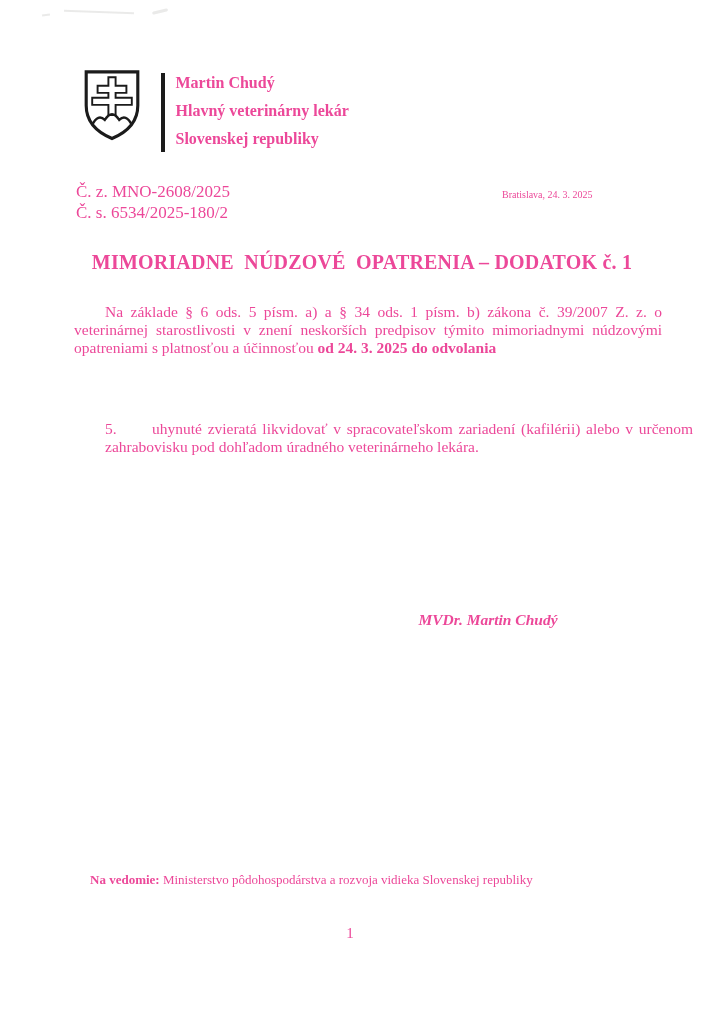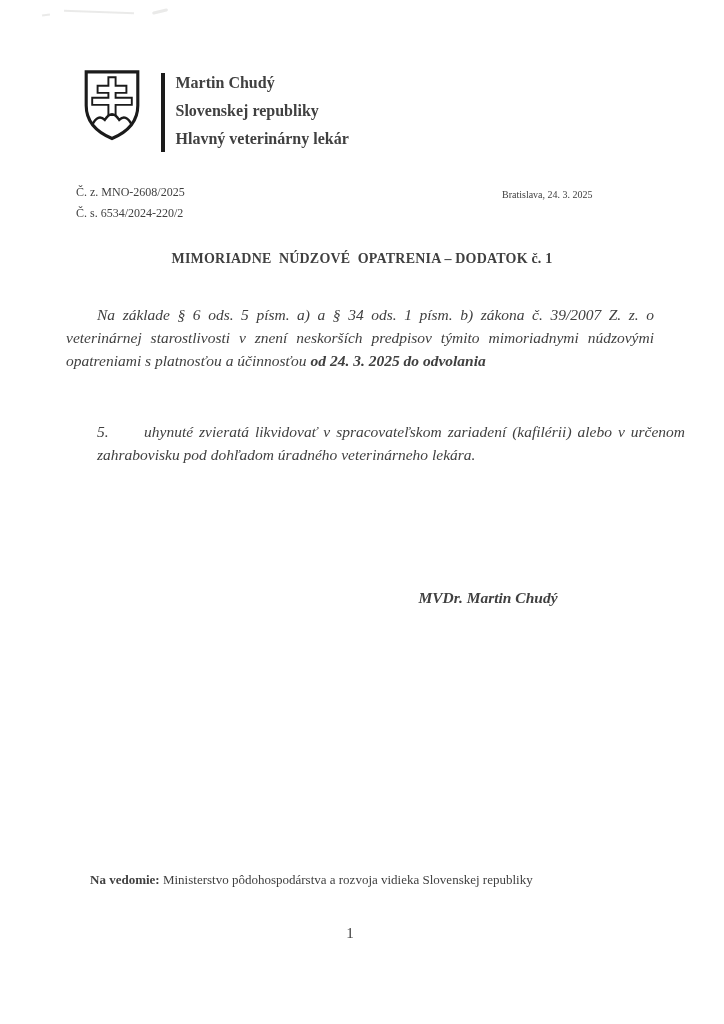--- a/index.html
+++ b/index.html
@@ -1,60 +1,60 @@
 <!DOCTYPE html>
 <html><head>
 <meta charset="utf-8">
 <style>
   html,body { margin:0; padding:0; background:#e8e8e8; }
   .page {
     position:relative;
     width:724px; height:1024px;
     margin:0 auto;
     background:#ffffff;
-    color:#404040;
+    color:#ec4899;
     font-family:"Liberation Serif","DejaVu Serif",serif;
     overflow:hidden;
   }
 
   
   .scan-marks { position:absolute; left:34px; top:8px; width:140px; height:16px; opacity:.5; }
   .scan-marks i { position:absolute; background:#d6d6d4; display:block; }
   .scan-marks i:nth-child(1){ left:8px;  top:6px; width:8px;  height:2px; transform:rotate(-8deg); }
   .scan-marks i:nth-child(2){ left:30px; top:3px; width:70px; height:1.5px; transform:rotate(2deg); }
   .scan-marks i:nth-child(3){ left:118px;top:2px; width:16px; height:2.5px; transform:rotate(-14deg); border-radius:2px; }
 
   
   .letterhead { position:absolute; left:82px; top:68px; display:flex; align-items:flex-start; }
   .coat svg { width:60px; height:75px; display:block; }
   .head-bar { width:3.5px; height:79px; background:#1b1b1b; margin:5px 0 0 19px; }
   .head-text { margin-left:11px; font-weight:bold; font-size:16px; line-height:28px; margin-top:1px; white-space:nowrap; }
 
   
-  .refblock { position:absolute; left:76px; top:182px; font-size:12px; line-height:20.5px; white-space:nowrap; }
+  .refblock { position:absolute; left:76px; top:182px; font-size:17px; line-height:20.5px; white-space:nowrap; }
   .place-date { position:absolute; left:502px; top:189px; font-size:10px; white-space:nowrap; }
 
   
   .doc-title {
     position:absolute; left:0; top:251px; width:724px;
-    text-align:center; font-weight:bold; font-size:14px;
+    text-align:center; font-weight:bold; font-size:20px;
     letter-spacing:.2px; white-space:pre;
   }
 
   
-  .para { position:absolute; left:66px; width:588px; font-size:15.5px; line-height:23px; text-align:justify;font-style:italic; }
+  .para { position:absolute; left:74px; width:588px; font-size:15.5px; line-height:18px; text-align:justify; }
   .p1 { top:287px; text-indent:31px; }
   .p2 { top:353px; }
   .p5 { top:404px;margin-left:31px; }
   .num5 { display:inline-block; width:47px; }
   .bold { font-weight:bold; }
 
   
   .sig { position:absolute; left:318px; top:588px; width:340px; text-align:center; font-weight:bold; font-size:15.5px; line-height:19px; white-space:nowrap; }
-  .sig-name { font-style:italic; }
+  .sig-name { font-style:italic;margin-top:22px; }
 
   
   .note { position:absolute; left:78px; top:872px; font-size:13px; white-space:nowrap;margin-left:12px; }
   .note .label { font-weight:bold; }
 
   .pagenum { position:absolute; left:300px; top:925px; width:100px; text-align:center; font-size:15px; }
 </style>
 </head>
 <body>
 
@@ -70,28 +70,28 @@
     <div class="coat">
       <svg viewBox="0 0 100 124" xmlns="http://www.w3.org/2000/svg">
         <path d="M7 6 H93 V62 Q93 99 50 117 Q7 99 7 62 Z" fill="none" stroke="#1b1b1b" stroke-width="5.2"></path>
         <path d="M44 15 H56 V29 H74 V41 H56 V49 H83 V61 H56 V78 H44 V61 H17 V49 H44 V41 H26 V29 H44 Z" fill="none" stroke="#1b1b1b" stroke-width="3.2"></path>
         <path d="M17 94 Q27 75 38 86 Q50 67 62 86 Q73 75 83 94" fill="none" stroke="#1b1b1b" stroke-width="4"></path>
       </svg>
     </div>
     <div class="head-bar"></div>
     <div class="head-text">
       <div>Martin Chudý</div>
+      <div>Hlavný veterinárny lekár</div>
       <div>Slovenskej republiky</div>
-      <div>Hlavný veterinárny lekár</div>
     </div>
   </div>
 
   <div class="refblock">
     <div>Č. z. MNO-2608/2025</div>
-    <div>Č. s. 6534/2024-220/2</div>
+    <div>Č. s. 6534/2025-180/2</div>
   </div>
 
   <div class="place-date">Bratislava, 24. 3. 2025</div>
 
   <div class="doc-title">MIMORIADNE  NÚDZOVÉ  OPATRENIA – DODATOK č. 1</div>
 
   <p class="para p1"><span>Na základe § 6 ods. 5 písm. a) a § 34 ods. 1 písm. b) zákona č. 39/2007 Z. z. o veterinárnej starostlivosti v znení neskorších predpisov týmito mimoriadnymi núdzovými opatreniami  s platnosťou a účinnosťou </span><span class="bold">od 24. 3. 2025 do odvolania</span></p>
 
 
   <p class="para p5"><span class="num5">5.</span><span>uhynuté zvieratá likvidovať v spracovateľskom zariadení (kafilérii) alebo v určenom zahrabovisku pod dohľadom úradného veterinárneho lekára.</span></p>

